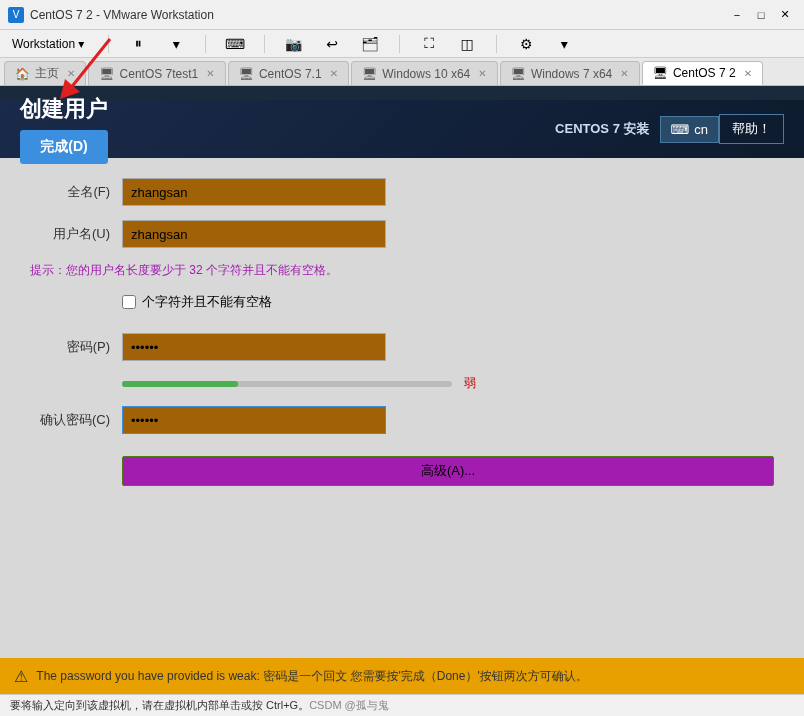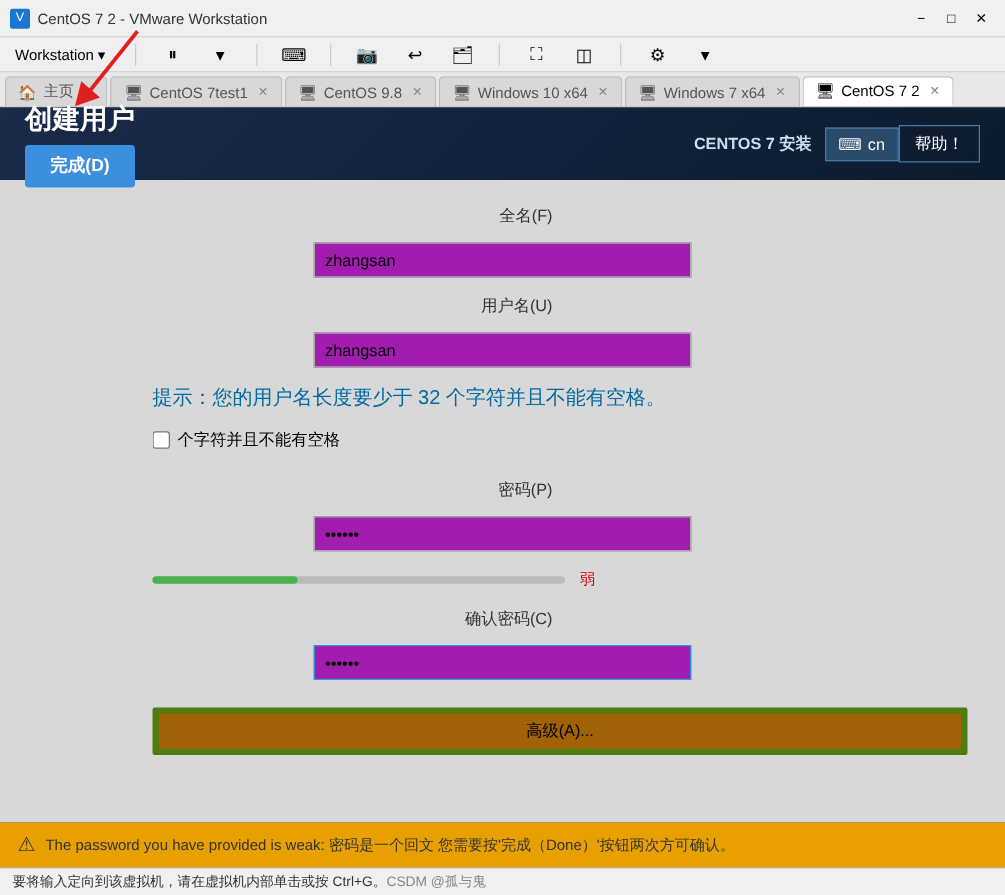--- a/index.html
+++ b/index.html
@@ -94,20 +94,21 @@
     }
 
     
     #installer-header {
       background: linear-gradient(135deg, #1a2a4a 0%, #0d1b2e 100%);
       height: 58px;
       display: flex;
       align-items: center;
       justify-content: space-between;
       padding: 0 20px;
+      margin-top: 14px;
     }
     #installer-header .done-btn {
       background: #3c8fde;
       color: white;
       border: none;
       padding: 8px 18px;
       font-size: 14px;
       font-weight: bold;
       cursor: pointer;
       border-radius: 3px;
@@ -141,42 +142,40 @@
       padding: 20px 30px;
       display: flex;
       flex-direction: column;
       gap: 14px;
     }
 
     .form-row {
       display: flex;
       align-items: center;
       gap: 12px;
-      flex-direction: column;
     }
     .form-label {
       min-width: 80px;
       text-align: right;
       font-size: 13px;
       color: #333;
     }
     .form-input {
-      width: 302px;
+      width: 264px;
       height: 28px;
       border: 1px solid #aaa;
-      background: #a21caf;
+      background: #a16207;
       padding: 0 8px;
       font-size: 13px;
       font-family: inherit;
     }
 
     .hint-text {
-      font-size: 16px;
-      color: #0369a1;
-      margin-left: 92px;
+      font-size: 12px;
+      color: #a21caf;
     }
 
     .checkbox-row {
       display: flex;
       align-items: center;
       gap: 6px;
       margin-left: 92px;
       font-size: 13px;
     }
     .checkbox-row input[type="checkbox"] {
@@ -206,22 +205,22 @@
       font-size: 12px;
       color: #c00;
       margin-left: 4px;
     }
 
     .advanced-btn {
       margin-left: 92px;
       margin-top: 8px;
       padding: 5px 16px;
       font-size: 13px;
-      background: #a16207;
-      border: 5px solid #4d7c0f;
+      background: #a21caf;
+      border: 1px solid #4d7c0f;
       cursor: pointer;
       font-family: inherit;
       border-radius: 2px;
     }
 
     
     #warning-bar {
       background: #e8a000;
       padding: 8px 14px;
       display: flex;
@@ -302,21 +301,21 @@
     <span>主页</span>
     <span class="tab-close">✕</span>
   </div>
   <div class="tab">
     <span>🖥</span>
     <span>CentOS 7test1</span>
     <span class="tab-close">✕</span>
   </div>
   <div class="tab">
     <span>🖥</span>
-    <span>CentOS 9.8</span>
+    <span>CentOS 7.1</span>
     <span class="tab-close">✕</span>
   </div>
   <div class="tab">
     <span>🖥</span>
     <span>Windows 10 x64</span>
     <span class="tab-close">✕</span>
   </div>
   <div class="tab">
     <span>🖥</span>
     <span>Windows 7 x64</span>

